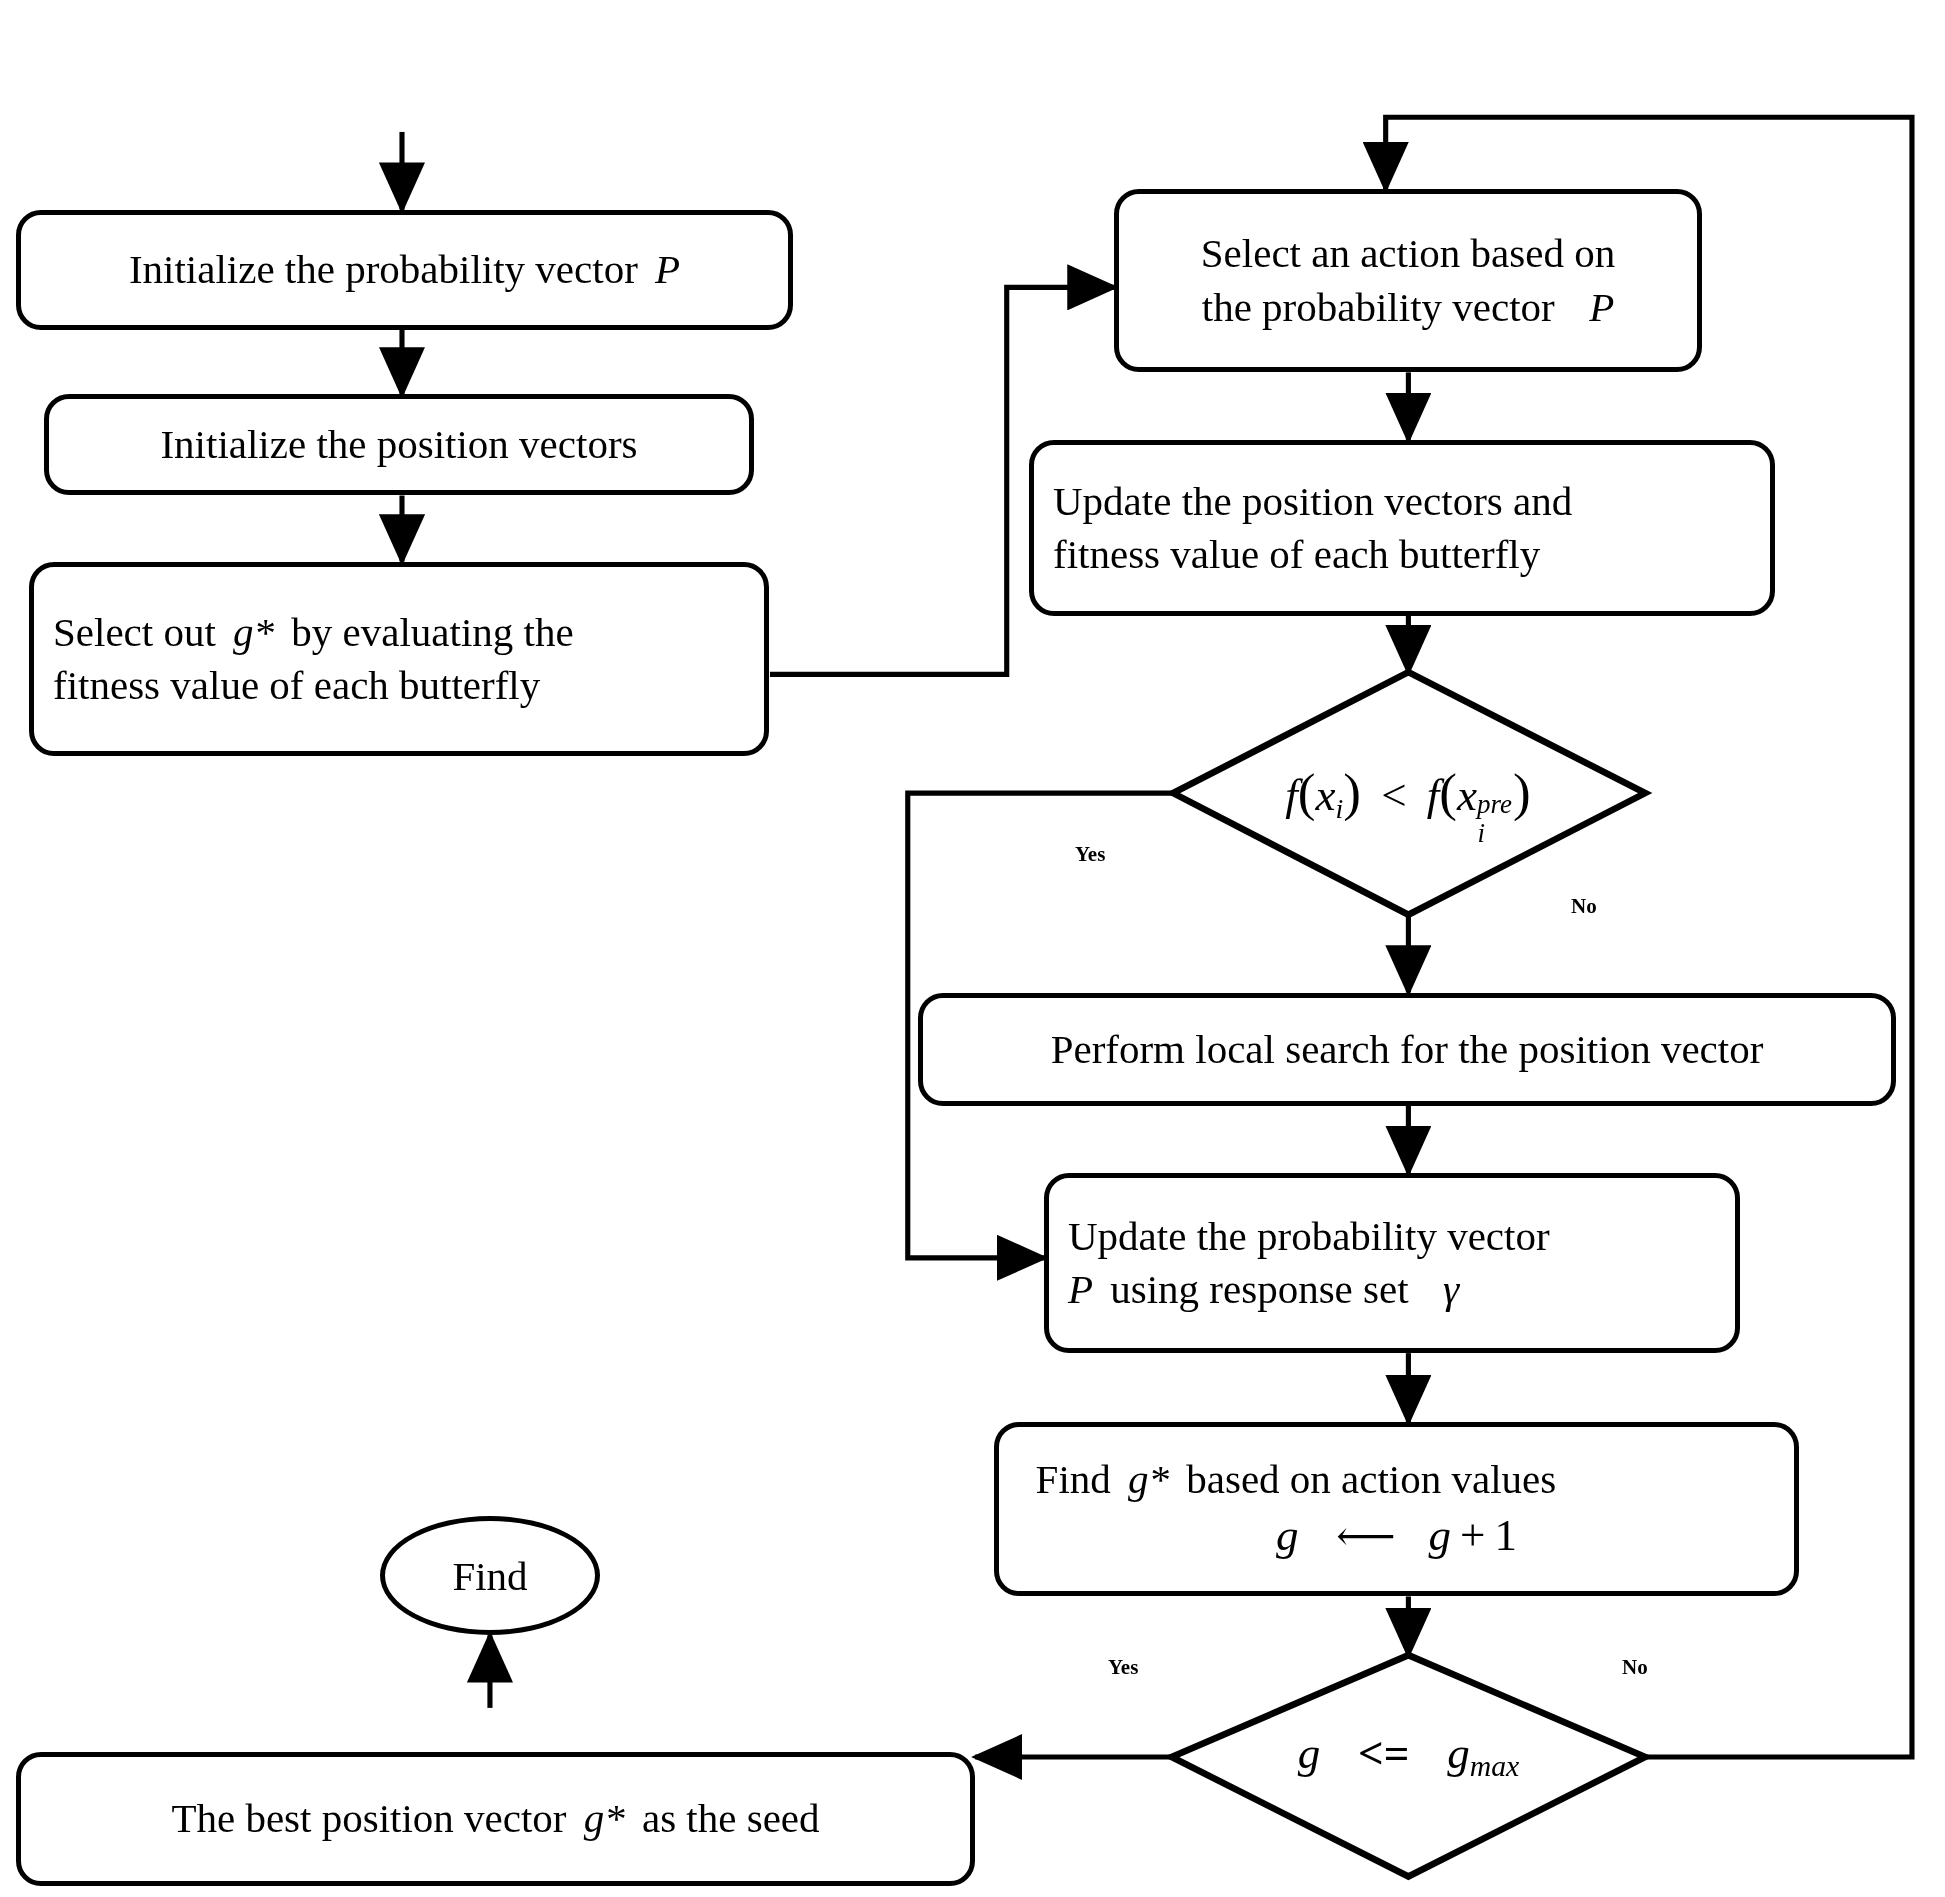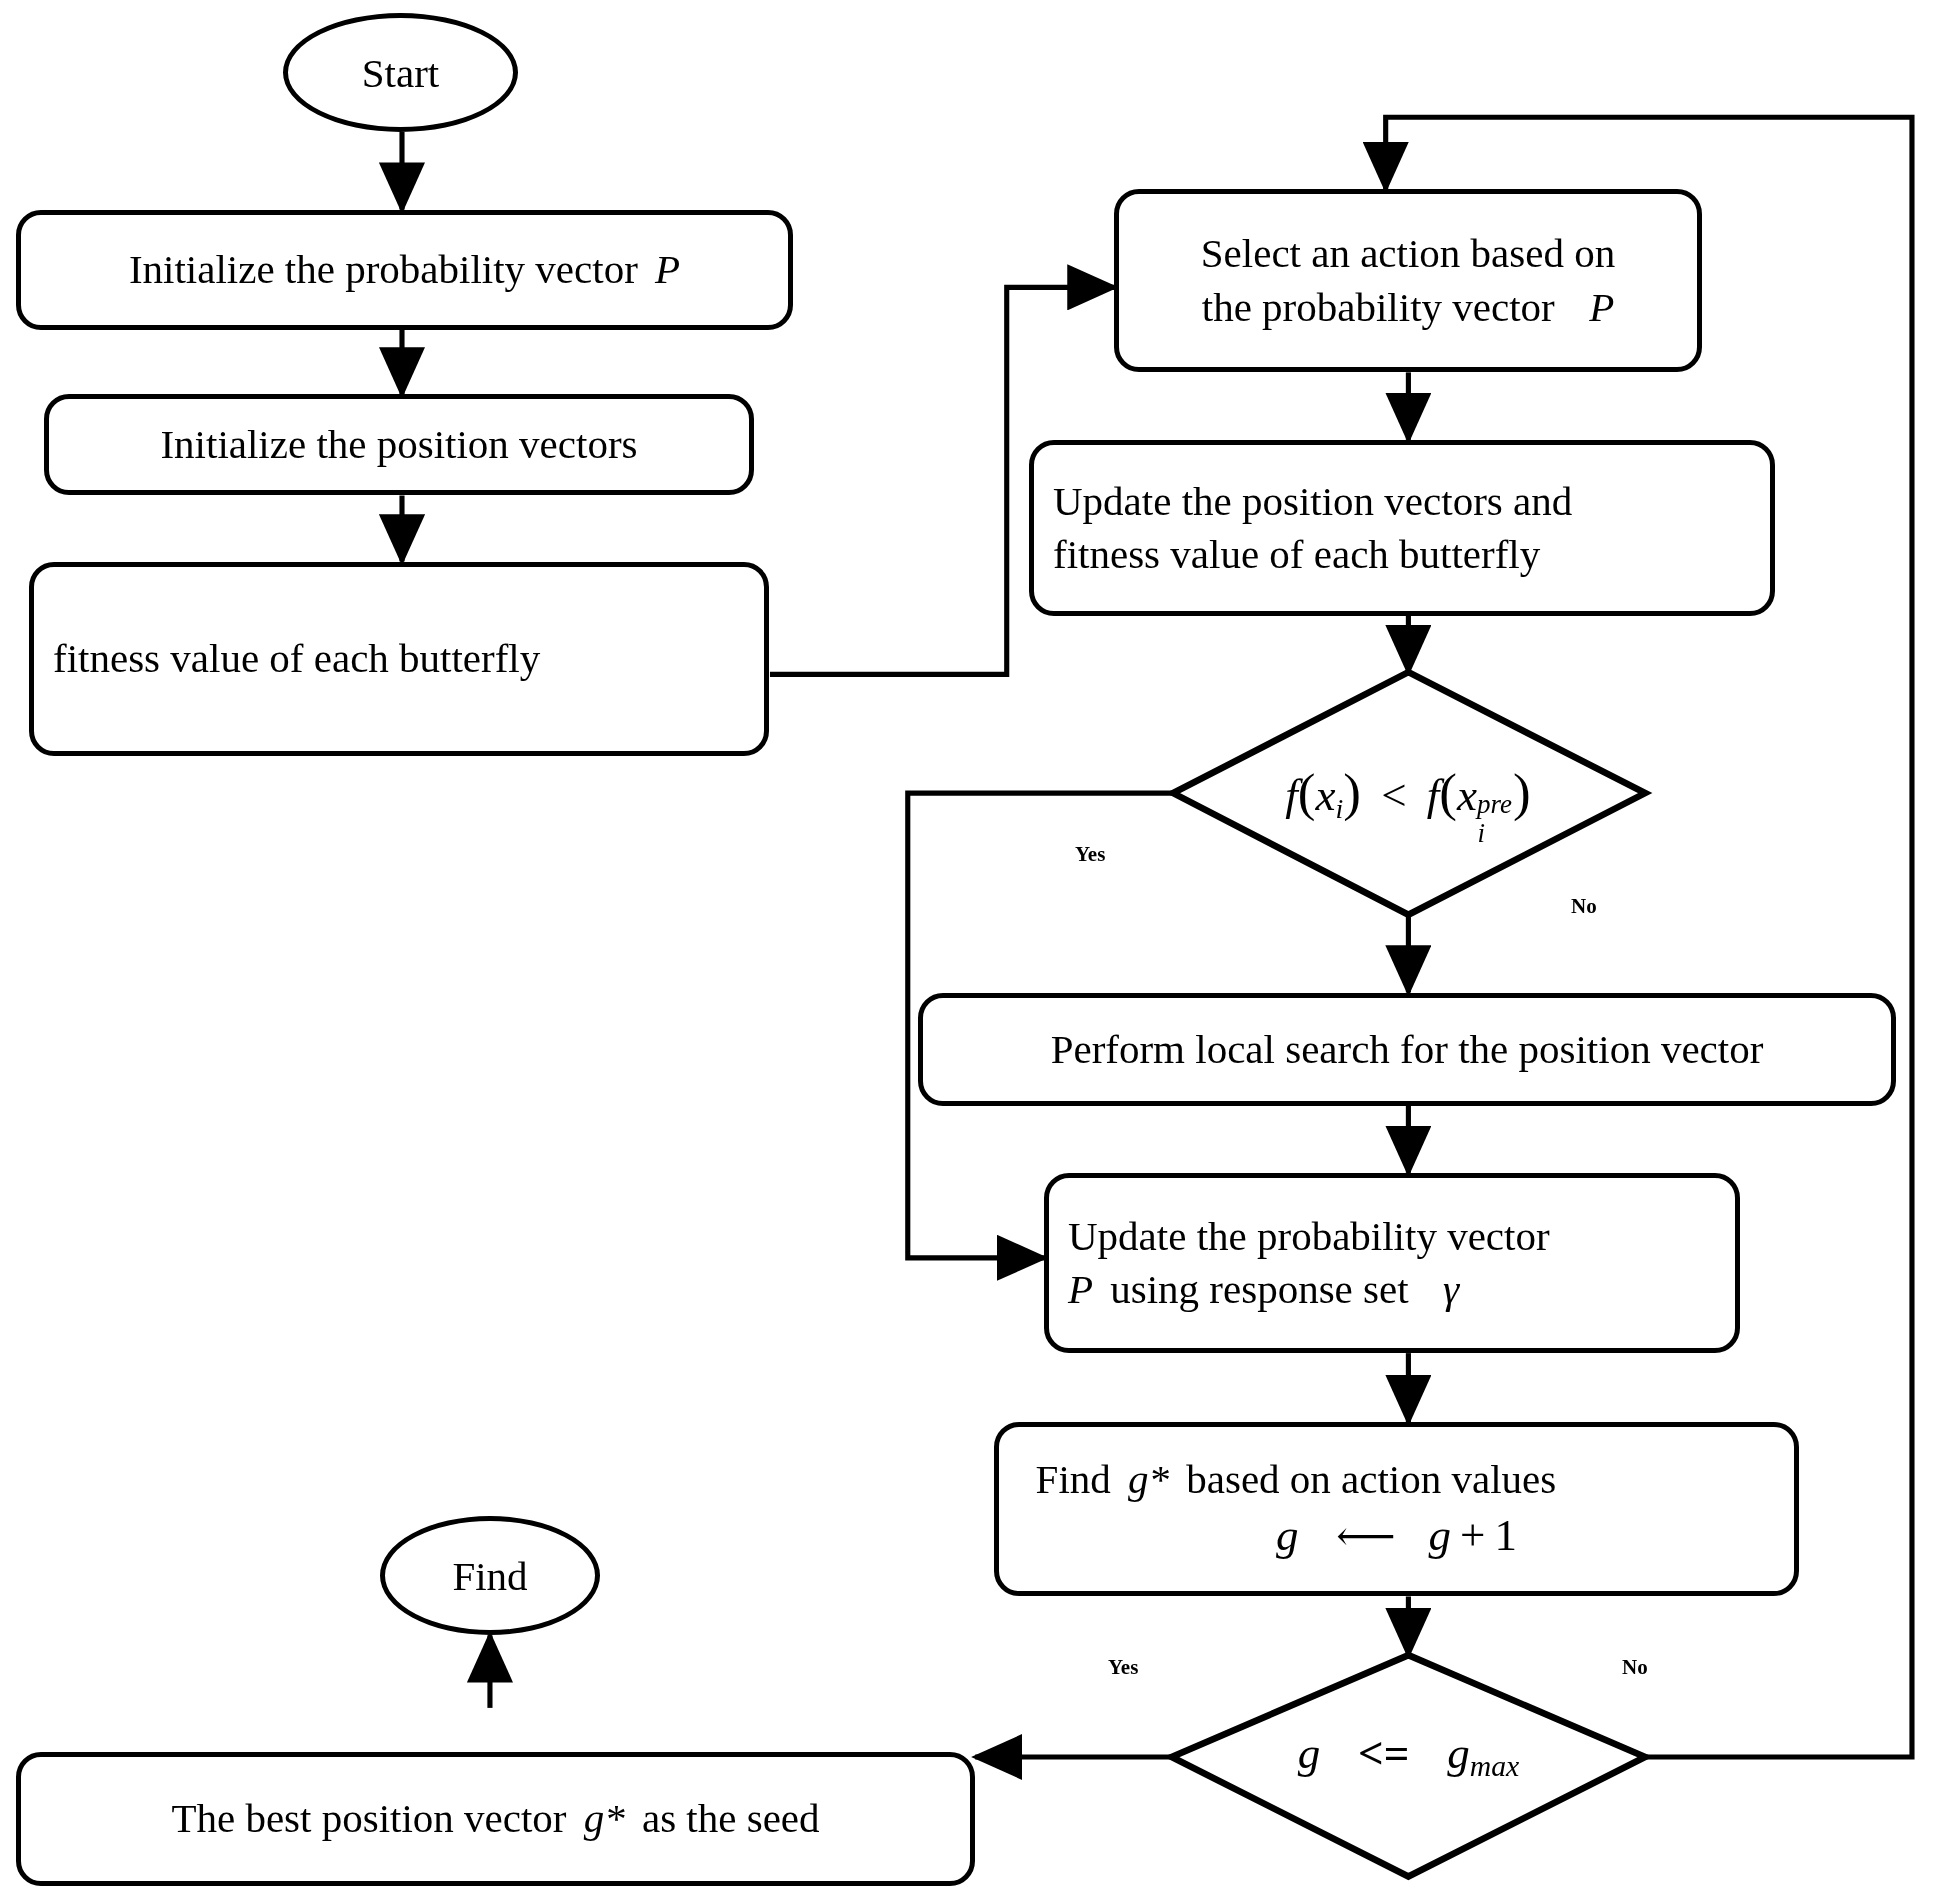--- a/index.html
+++ b/index.html
@@ -138,36 +138,36 @@
 
       <path d="M2244,2397 L2608,2397 L2608,160 L1890,160 L1890,258" marker-end="url(#ah)"></path>
 
       <line x1="668" y1="2330" x2="668" y2="2231" marker-end="url(#ah)"></line>
     </g>
 
     <polygon points="1921,917 2244,1082 1921,1248 1600,1082" fill="#ffffff" stroke="#000000" stroke-width="9"></polygon>
     <polygon points="1921,2258 2244,2397 1921,2560 1598,2397" fill="#ffffff" stroke="#000000" stroke-width="9"></polygon>
   </svg>
 
-  <div class="node terminal" style="left:283px; top:13px; width:235px; height:119px;">
-    <span>Start</span>
-  </div>
 
   <div class="node proc" style="left:16px; top:210px; width:777px; height:120px;">
     <span>
       <span>Initialize the probability vector</span><span class="sp"></span><span class="mi">P</span>
     </span>
   </div>
 
   <div class="node proc" style="left:44px; top:394px; width:710px; height:101px;">
     <span>Initialize the position vectors</span>
   </div>
 
   <div class="node proc" style="left:29px; top:562px; width:740px; height:194px;">
     <span style="text-align:left; width:100%;">
+      <span class="line2">
+        <span>Select out</span><span class="sp"></span><span class="mi">g*</span><span class="sp"></span><span>by evaluating the</span>
+      </span>
       <span class="line2">fitness value of each butterfly</span>
     </span>
   </div>
 
   <div class="node proc" style="left:1114px; top:189px; width:588px; height:183px;">
     <span>
       <span class="line2">Select an action based on</span>
       <span class="line2">
         <span>the probability vector</span><span class="sp"></span><span class="sp"></span><span class="mi">P</span>
       </span>

